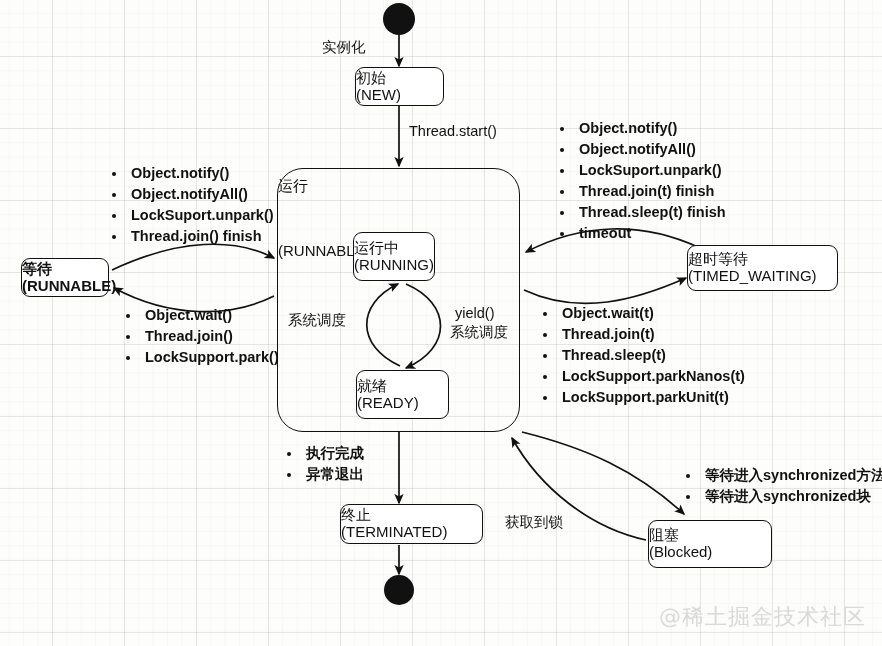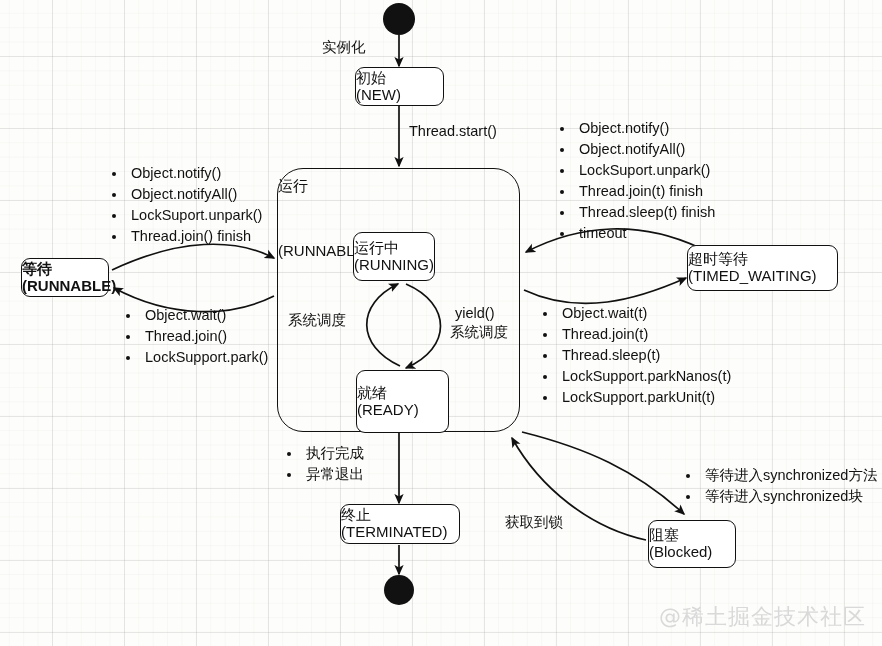--- a/index.html
+++ b/index.html
@@ -56,20 +56,21 @@
     font-size:14.5px;
     line-height:1.42;
     white-space:nowrap;
   }
   ul.bullets{
     margin:0;padding:0 0 0 17px;
     list-style:disc;
     font-size:14.5px;
     line-height:1.45;
     color:#111;
+    font-weight:bold;
   }
   ul.bullets li{white-space:nowrap;padding-left:4px;}
   ul.bullets li::marker{font-size:13px;}
 
   .watermark{
     position:absolute;
     right:16px;bottom:14px;
     font-size:22px;
     color:#d9d9d9;
     letter-spacing:1px;
@@ -125,41 +126,41 @@
 <div class="node" style="left:355px;top:67px;width:89px;height:39px;">
   <div class="cn">初始</div>
   <div class="en">(NEW)</div>
 </div>
 
 <div class="node" style="left:353px;top:232px;width:82px;height:49px;">
   <div class="cn">运行中</div>
   <div class="en">(RUNNING)</div>
 </div>
 
-<div class="node" style="left:356px;top:370px;width:93px;height:63px;">
+<div class="node" style="left:356px;top:370px;width:93px;height:49px;">
   <div class="cn">就绪</div>
   <div class="en">(READY)</div>
 </div>
 
 <div class="node" style="left:21px;top:258px;width:88px;height:39px;font-weight:bold;">
   <div class="cn">等待</div>
   <div class="en">(RUNNABLE)</div>
 </div>
 
 <div class="node" style="left:687px;top:245px;width:151px;height:46px;">
   <div class="cn">超时等待</div>
   <div class="en">(TIMED_WAITING)</div>
 </div>
 
-<div class="node" style="left:340px;top:504px;width:120px;height:40px;">
+<div class="node" style="left:340px;top:504px;width:143px;height:40px;">
   <div class="cn">终止</div>
   <div class="en">(TERMINATED)</div>
 </div>
 
-<div class="node" style="left:648px;top:520px;width:88px;height:48px;">
+<div class="node" style="left:648px;top:520px;width:124px;height:48px;">
   <div class="cn">阻塞</div>
   <div class="en">(Blocked)</div>
 </div>
 
 <div class="lbl" style="left:322px;top:37px;">实例化</div>
 
 <div class="lbl" style="left:409px;top:121px;">Thread.start()</div>
 
 <div class="lbl" style="left:288px;top:310px;">系统调度</div>
 

